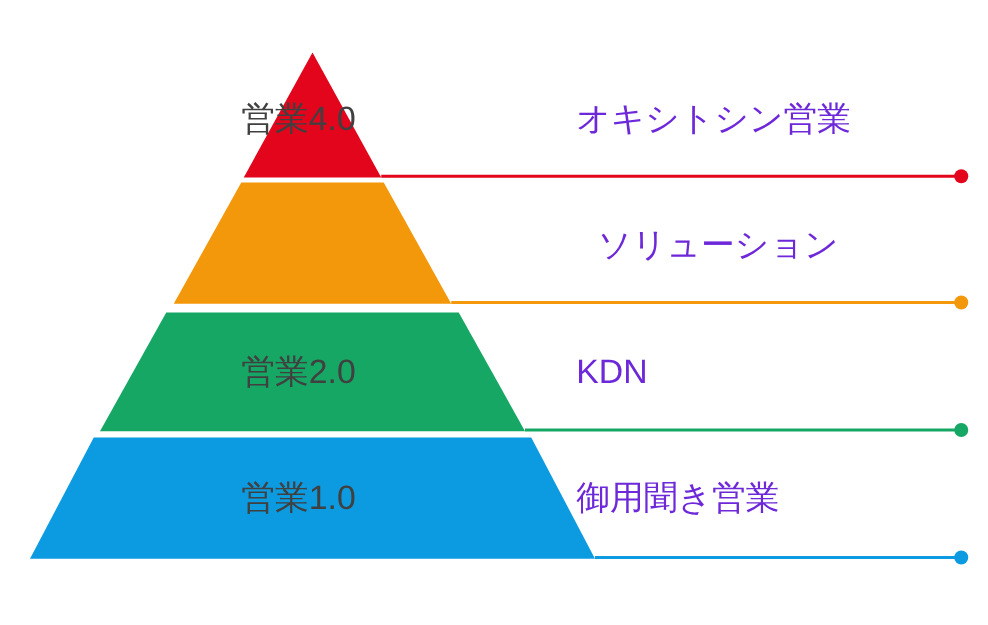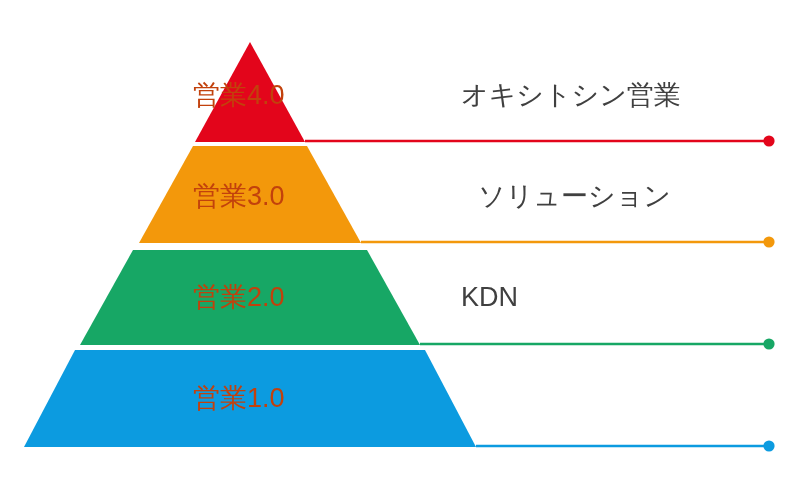--- a/index.html
+++ b/index.html
@@ -20,30 +20,30 @@
   }
   #pyramid-svg {
     position: absolute;
     left: 0;
     top: 0;
     width: 790px;
     height: 500px;
   }
   .tier-label {
     position: absolute;
-    color: #c2410c;
+    color: #404040;
     font-size: 27px;
     font-weight: 400;
     letter-spacing: 0px;
     white-space: nowrap;
     line-height: 1;
   }
   .side-label {
     position: absolute;
-    color: #404040;
+    color: #6d28d9;
     font-size: 27px;
     font-weight: 400;
     white-space: nowrap;
     line-height: 1;
   }
   .label-lv4 { left: 193px; top: 82px; }
   .label-lv3 { left: 193px; top: 183px; }
   .label-lv2 { left: 193px; top: 284px; }
   .label-lv1 { left: 193px; top: 385px; text-align: right; }
   .side-lv4 { left: 461px; top: 82px; }
@@ -69,21 +69,21 @@
     <polygon points="133,250 367,250 420,345 80,345" fill="#17A765"></polygon>
     <line x1="420" y1="344" x2="769" y2="344" stroke="#17A765" stroke-width="2.4"></line>
     <circle cx="769" cy="344" r="5.6" fill="#17A765"></circle>
 
     <polygon points="75,350 425,350 476,447 24,447" fill="#0C9BE0"></polygon>
     <line x1="476" y1="446" x2="769" y2="446" stroke="#0C9BE0" stroke-width="2.4"></line>
     <circle cx="769" cy="446" r="5.6" fill="#0C9BE0"></circle>
   </svg>
 
   <div class="tier-label label-lv4">営業4.0</div>
-  <div class="tier-label label-lv3">営業3.0</div>
   <div class="tier-label label-lv2">営業2.0</div>
   <div class="tier-label label-lv1">営業1.0</div>
 
   <div class="side-label side-lv4">オキシトシン営業</div>
   <div class="side-label side-lv3">ソリューション</div>
   <div class="side-label side-lv2">KDN</div>
+  <div class="side-label side-lv1">御用聞き営業</div>
 
 </div>
 
 </body></html>

